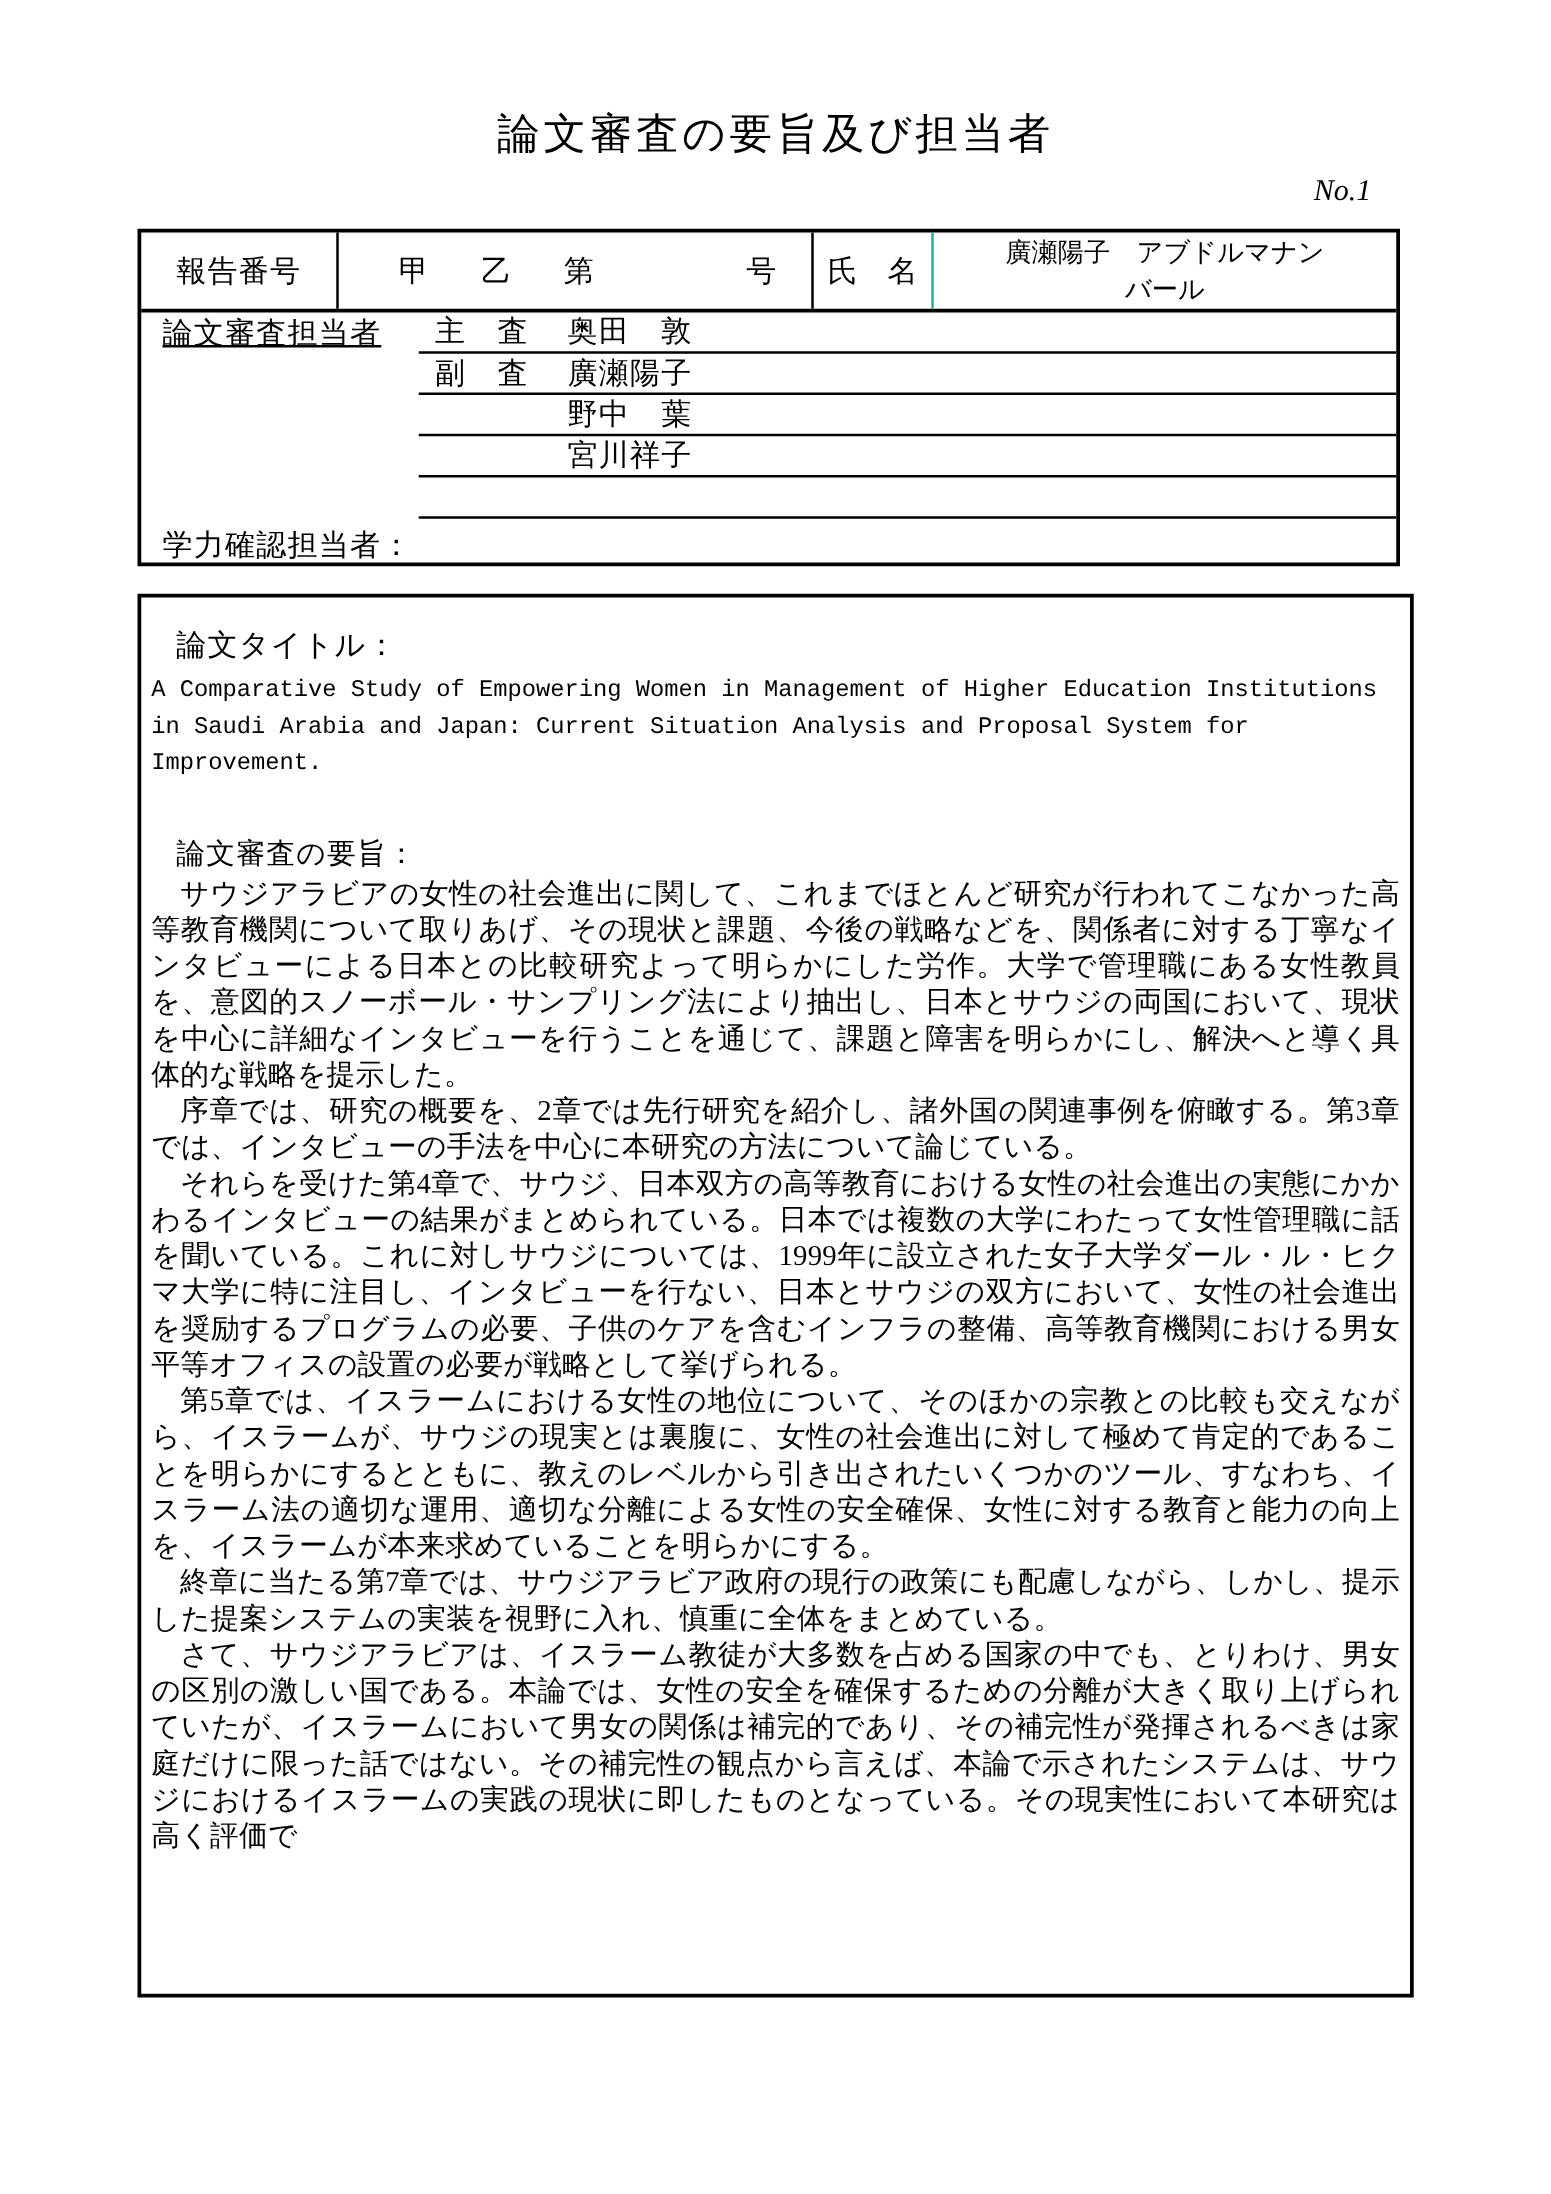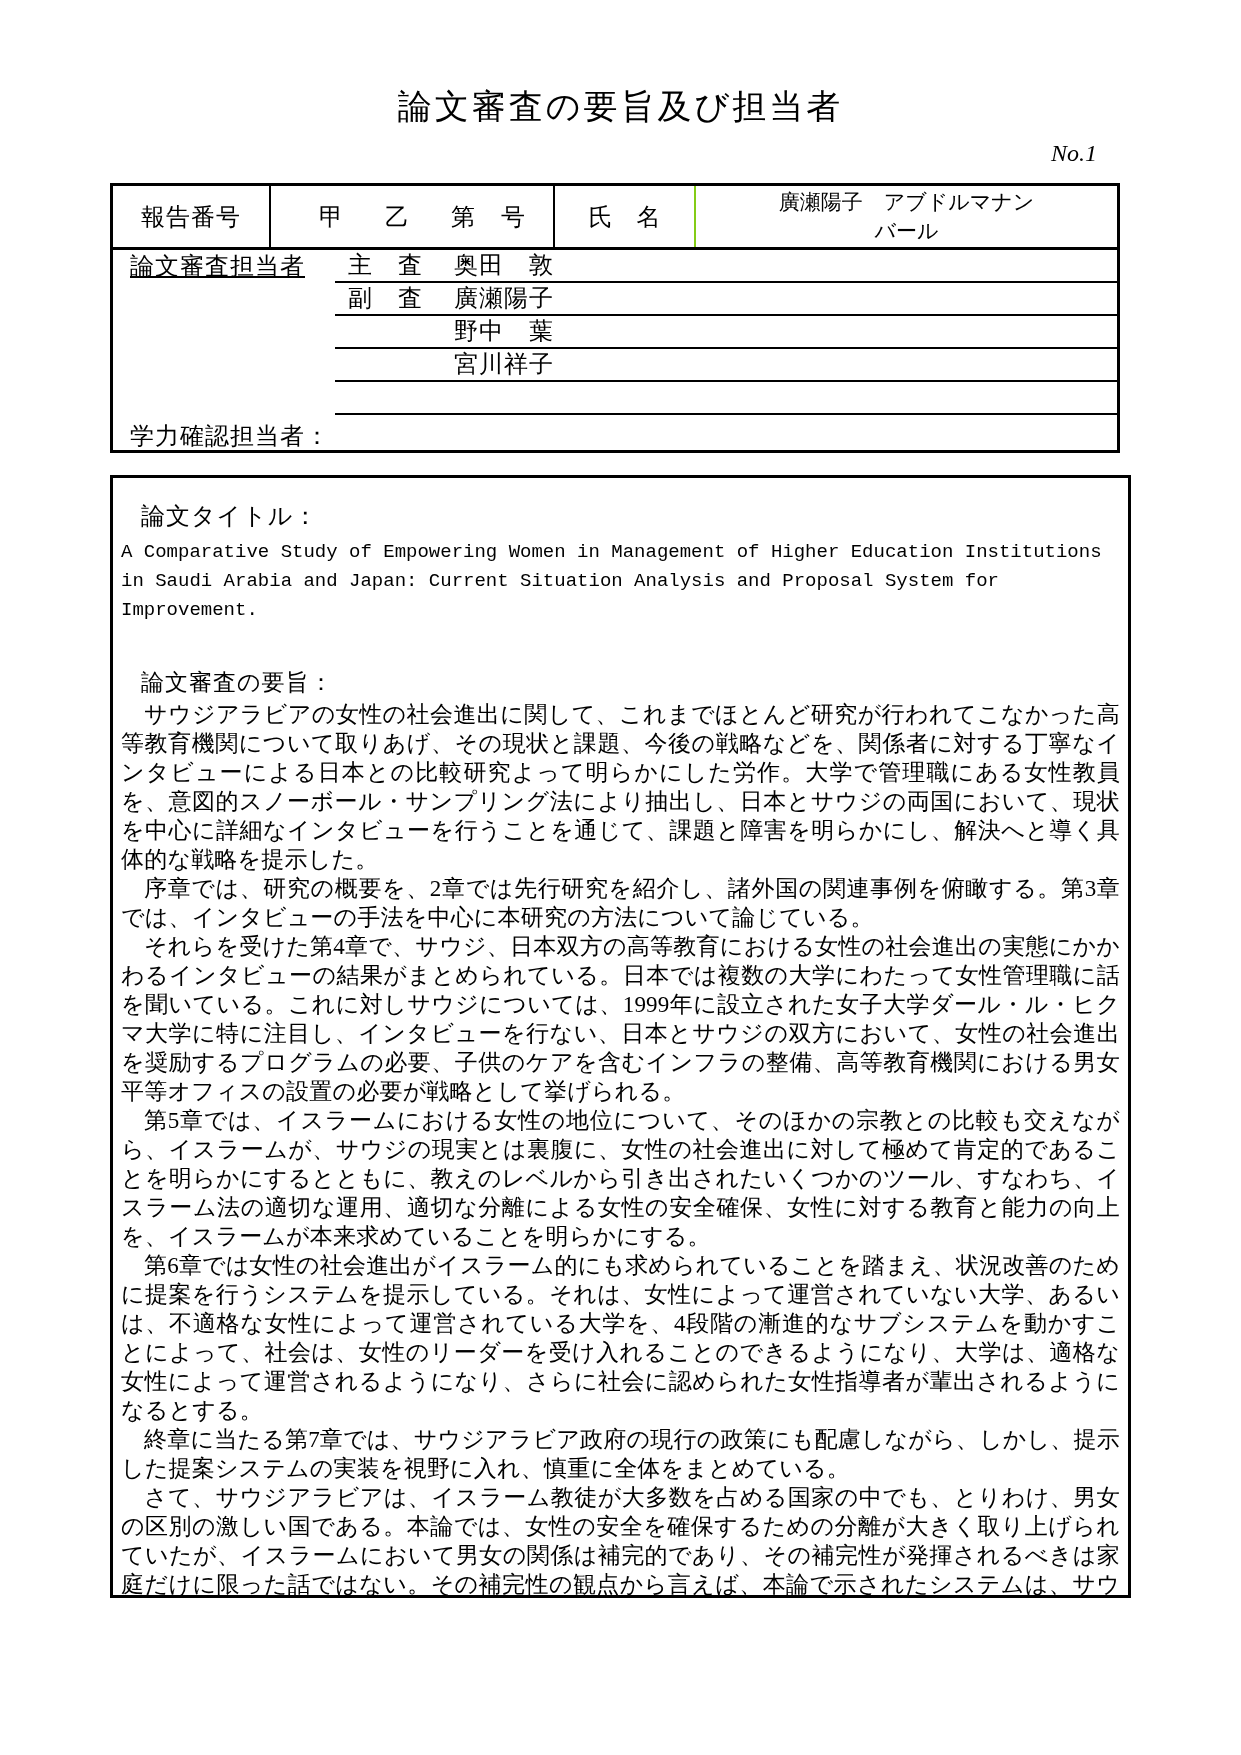--- a/index.html
+++ b/index.html
@@ -36,27 +36,27 @@
     border: 3px solid #000;
     font-size: 24px;
   }
   .header-row { display: flex; height: 64px; border-bottom: 3px solid #000; }
   .cell { display: flex; align-items: center; }
   .cell-report-label {
     width: 158px; border-right: 2px solid #000;
     justify-content: center; letter-spacing: 1px;
   }
   .cell-report-value {
-    width: 284px; border-right: 2px solid #000;
+    width: 380px; border-right: 2px solid #000;
     padding: 0 28px 0 48px;
   }
   .report-left { letter-spacing: 18px; }
   .report-right { margin-left: auto; }
   .cell-name-label {
-    width: 141px; border-right: 2px solid #84cc16;
+    width: 96px; border-right: 2px solid #14b8a6;
     justify-content: center;
     font-family: Liberation Mono, monospace;
   }
   .cell-name-value {
     flex: 1;
     flex-direction: column;
     justify-content: center;
     font-size: 21px;
     line-height: 29px;
     text-align: center;
@@ -199,21 +199,20 @@
     <div class="summary-paragraphs">
 
         <p>サウジアラビアの女性の社会進出に関して、これまでほとんど研究が行われてこなかった高等教育機関について取りあげ、その現状と課題、今後の戦略などを、関係者に対する丁寧なインタビューによる日本との比較研究よって明らかにした労作。大学で管理職にある女性教員を、意図的スノーボール・サンプリング法により抽出し、日本とサウジの両国において、現状を中心に詳細なインタビューを行うことを通じて、課題と障害を明らかにし、解決へと導く具体的な戦略を提示した。</p>
 
         <p>序章では、研究の概要を、2章では先行研究を紹介し、諸外国の関連事例を俯瞰する。第3章では、インタビューの手法を中心に本研究の方法について論じている。</p>
 
         <p>それらを受けた第4章で、サウジ、日本双方の高等教育における女性の社会進出の実態にかかわるインタビューの結果がまとめられている。日本では複数の大学にわたって女性管理職に話を聞いている。これに対しサウジについては、1999年に設立された女子大学ダール・ル・ヒクマ大学に特に注目し、インタビューを行ない、日本とサウジの双方において、女性の社会進出を奨励するプログラムの必要、子供のケアを含むインフラの整備、高等教育機関における男女平等オフィスの設置の必要が戦略として挙げられる。</p>
 
         <p>第5章では、イスラームにおける女性の地位について、そのほかの宗教との比較も交えながら、イスラームが、サウジの現実とは裏腹に、女性の社会進出に対して極めて肯定的であることを明らかにするとともに、教えのレベルから引き出されたいくつかのツール、すなわち、イスラーム法の適切な運用、適切な分離による女性の安全確保、女性に対する教育と能力の向上を、イスラームが本来求めていることを明らかにする。</p>
 
-        <p>第6章では女性の社会進出がイスラーム的にも求められていることを踏まえ、状況改善のために提案を行うシステムを提示している。それは、女性によって運営されていない大学、あるいは、不適格な女性によって運営されている大学を、4段階の漸進的なサブシステムを動かすことによって、社会は、女性のリーダーを受け入れることのできるようになり、大学は、適格な女性によって運営されるようになり、さらに社会に認められた女性指導者が輩出されるようになるとする。</p>
 
         <p>終章に当たる第7章では、サウジアラビア政府の現行の政策にも配慮しながら、しかし、提示した提案システムの実装を視野に入れ、慎重に全体をまとめている。</p>
 
         <p>さて、サウジアラビアは、イスラーム教徒が大多数を占める国家の中でも、とりわけ、男女の区別の激しい国である。本論では、女性の安全を確保するための分離が大きく取り上げられていたが、イスラームにおいて男女の関係は補完的であり、その補完性が発揮されるべきは家庭だけに限った話ではない。その補完性の観点から言えば、本論で示されたシステムは、サウジにおけるイスラームの実践の現状に即したものとなっている。その現実性において本研究は高く評価で</p>
       </div>
 
   </div>
 
 </div>
 

